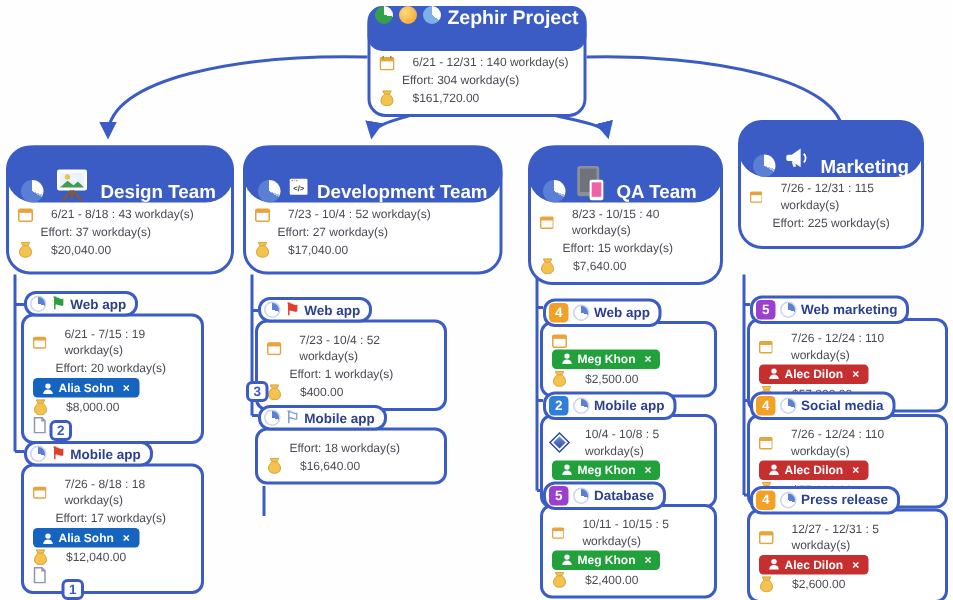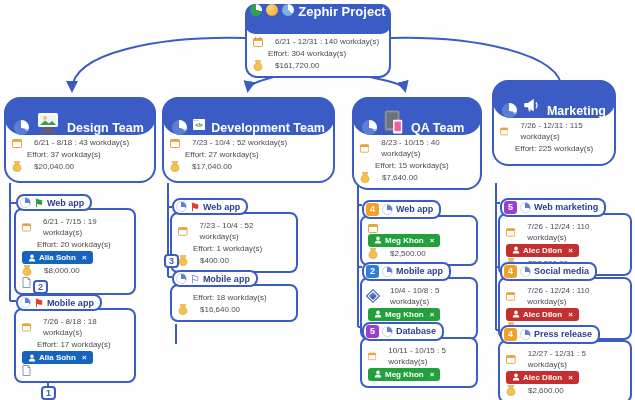--- a/index.html
+++ b/index.html
@@ -302,20 +302,27 @@
         <span class="chip chip-blue">
           <svg width="8" height="8" viewBox="0 0 8 8">
               <circle cx="4" cy="2.4" r="1.8" fill="#fff"></circle>
               <path d="M0.8 7.6 a3.2 3 0 0 1 6.4 0 z" fill="#fff"></path>
             </svg>
           <span>Alia Sohn</span>
           <span class="x">×</span>
         </span>
       </div>
       <div class="row">
+        <svg width="10" height="11" viewBox="0 0 10 11">
+            <path d="M3.2 2.6 L2.2 0.6 h5.6 l-1 2" fill="#f3c24f" stroke="#d49a2a" stroke-width="0.6"></path>
+            <path d="M3.4 2.8 C1.6 4.4 1 5.9 1 7.2 C1 9.4 2.8 10.5 5 10.5 C7.2 10.5 9 9.4 9 7.2 C9 5.9 8.4 4.4 6.6 2.8 Z" fill="#f3c24f" stroke="#d49a2a" stroke-width="0.6"></path>
+          </svg>
+        <span>$12,040.00</span>
+      </div>
+      <div class="row">
         <svg width="9" height="11" viewBox="0 0 9 11">
             <path d="M1 0.5 h5 l2 2 v8 h-7 z" fill="#fff" stroke="#8b97b5"></path>
             <path d="M6 0.5 v2 h2" fill="none" stroke="#8b97b5"></path>
           </svg>
       </div>
     </div>
   </div>
 
   <div class="card" style="left:170px;top:198px;width:128px">
     <div class="card-header">
@@ -445,20 +452,27 @@
       <div class="row">
         <span class="chip chip-green">
           <svg width="8" height="8" viewBox="0 0 8 8">
               <circle cx="4" cy="2.4" r="1.8" fill="#fff"></circle>
               <path d="M0.8 7.6 a3.2 3 0 0 1 6.4 0 z" fill="#fff"></path>
             </svg>
           <span>Meg Khon</span>
           <span class="x">×</span>
         </span>
       </div>
+      <div class="row">
+        <svg width="10" height="11" viewBox="0 0 10 11">
+            <path d="M3.2 2.6 L2.2 0.6 h5.6 l-1 2" fill="#f3c24f" stroke="#d49a2a" stroke-width="0.6"></path>
+            <path d="M3.4 2.8 C1.6 4.4 1 5.9 1 7.2 C1 9.4 2.8 10.5 5 10.5 C7.2 10.5 9 9.4 9 7.2 C9 5.9 8.4 4.4 6.6 2.8 Z" fill="#f3c24f" stroke="#d49a2a" stroke-width="0.6"></path>
+          </svg>
+        <span>$2,400.00</span>
+      </div>
     </div>
   </div>
 
   <div class="card" style="left:498px;top:196px;width:134px">
     <div class="card-header">
       <span class="num-badge b-purple">5</span>
       <span class="pie-s"></span>
       <span>Web marketing</span>
     </div>
     <div class="card-body">

